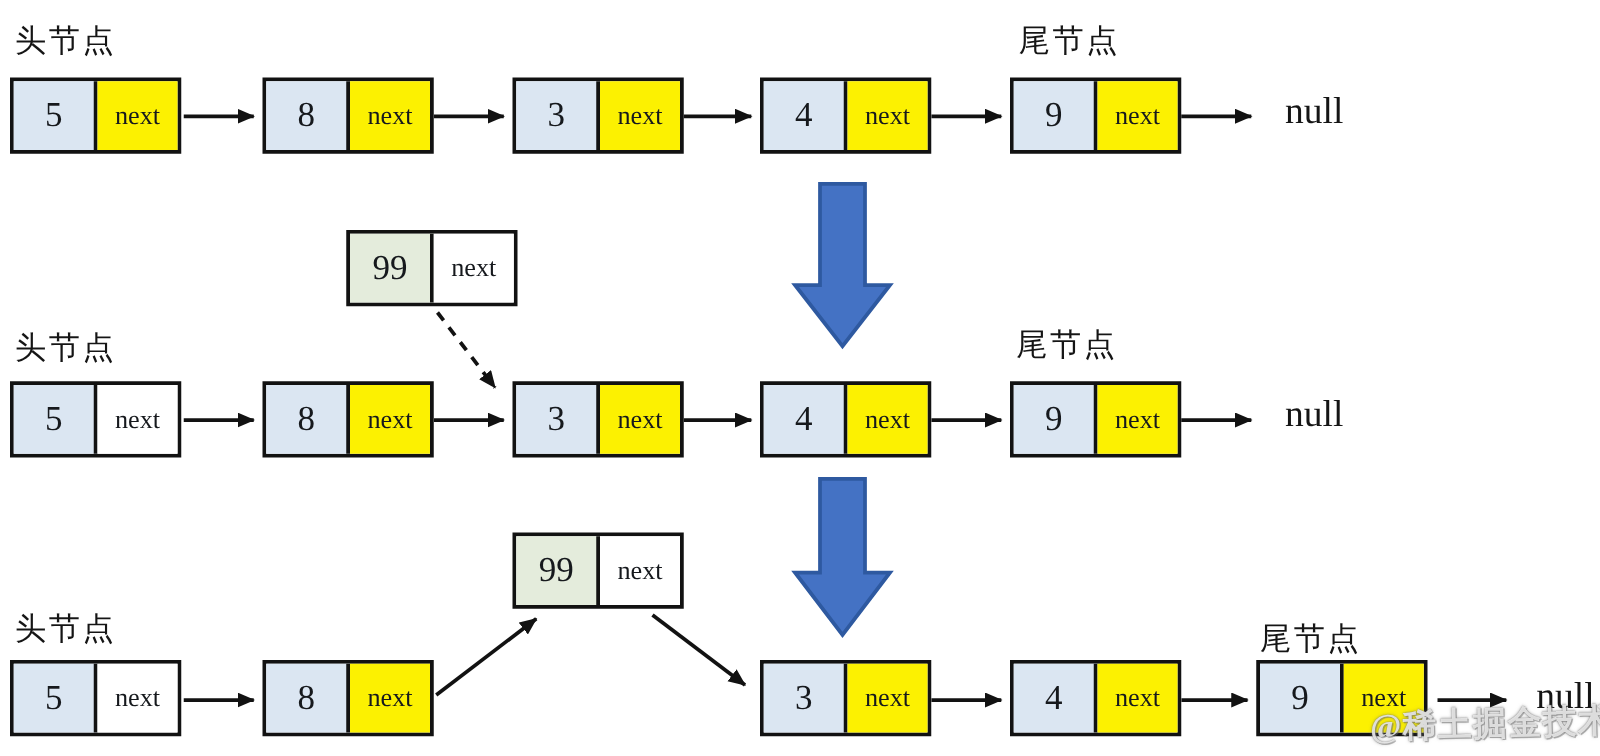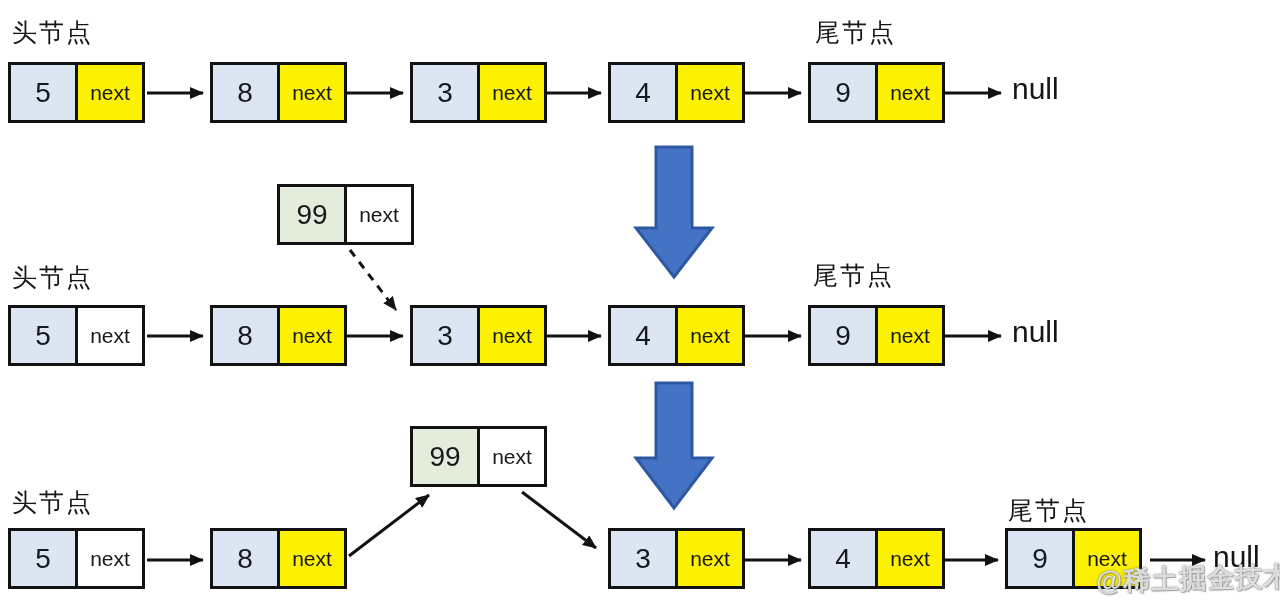--- a/index.html
+++ b/index.html
@@ -1,35 +1,35 @@
 <!DOCTYPE html>
 <html><head>
 <meta charset="utf-8">
 <style>
   html,body{margin:0;padding:0;background:#ffffff;}
   #canvas{
     position:relative;width:1280px;height:605px;background:#ffffff;overflow:hidden;
-    font-family:Liberation Sans, sans-serif;
+    font-family:Liberation Serif, serif;
   }
   .node{
     position:absolute;display:flex;width:137px;height:61px;
     border:3px solid #121212;box-sizing:border-box;background:#fff;
   }
   .cell{display:flex;align-items:center;justify-content:center;color:#16191d;}
   .cell.value{flex:0 0 64px;border-right:3px solid #121212;font-size:28px;}
   .cell.pointer{flex:1;font-size:21px;letter-spacing:0px;}
   .fill-blue{background:var(--c-blue,#dbe6f2);}
   .fill-yellow{background:var(--c-yellow,#fcf101);}
   .fill-white{background:#ffffff;}
   .fill-green{background:var(--c-green,#e4ecdc);}
   .zone-label{
     position:absolute;font-size:25px;color:#151515;letter-spacing:2px;white-space:nowrap;
   }
   .null-label{
-    position:absolute;font-size:30px;color:#151515;white-space:nowrap;
+    position:absolute;font-size:30px;color:#151515;white-space:nowrap;margin-left:16px;
   }
   svg.overlay{position:absolute;left:0;top:0;pointer-events:none;}
   .watermark{
     position:absolute;font-size:27px;font-weight:bold;letter-spacing:1px;white-space:nowrap;
     color:rgba(255,255,255,0.78);
     text-shadow:0 0 1px rgba(90,90,90,0.9),0 0 3px rgba(120,120,120,0.55),1px 1px 0 rgba(110,110,110,0.45);
     transform:rotate(-1.5deg);
   }
 </style>
 </head>

